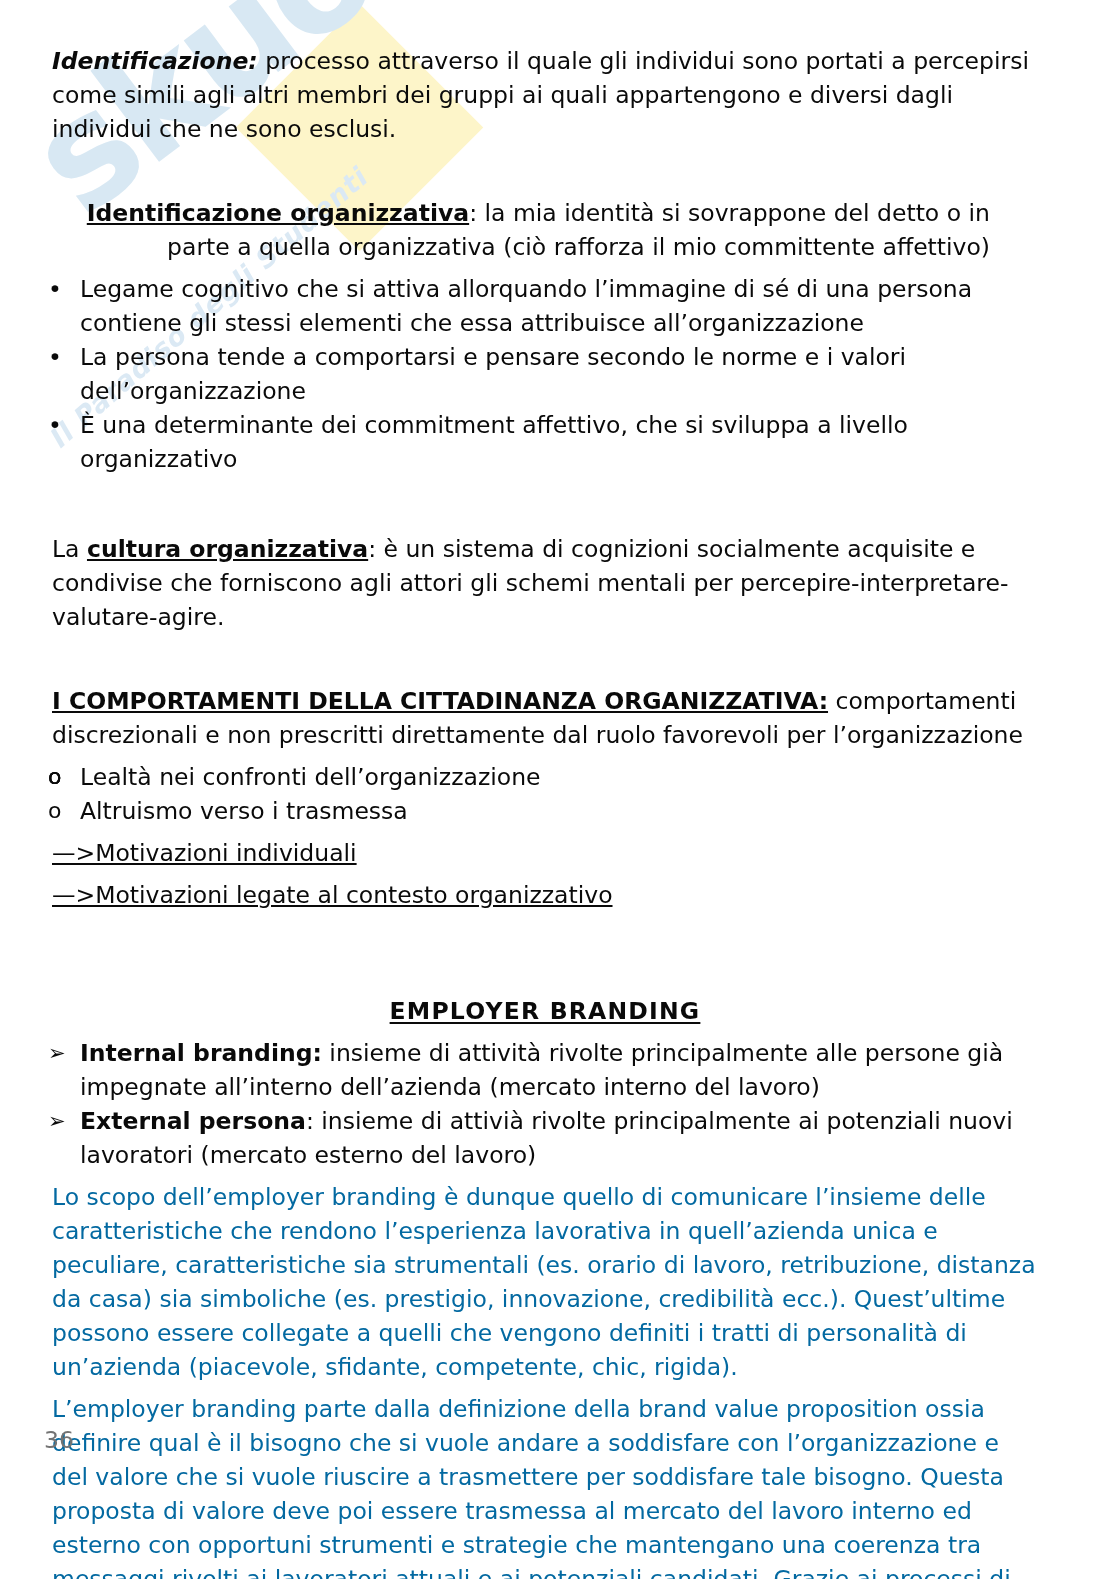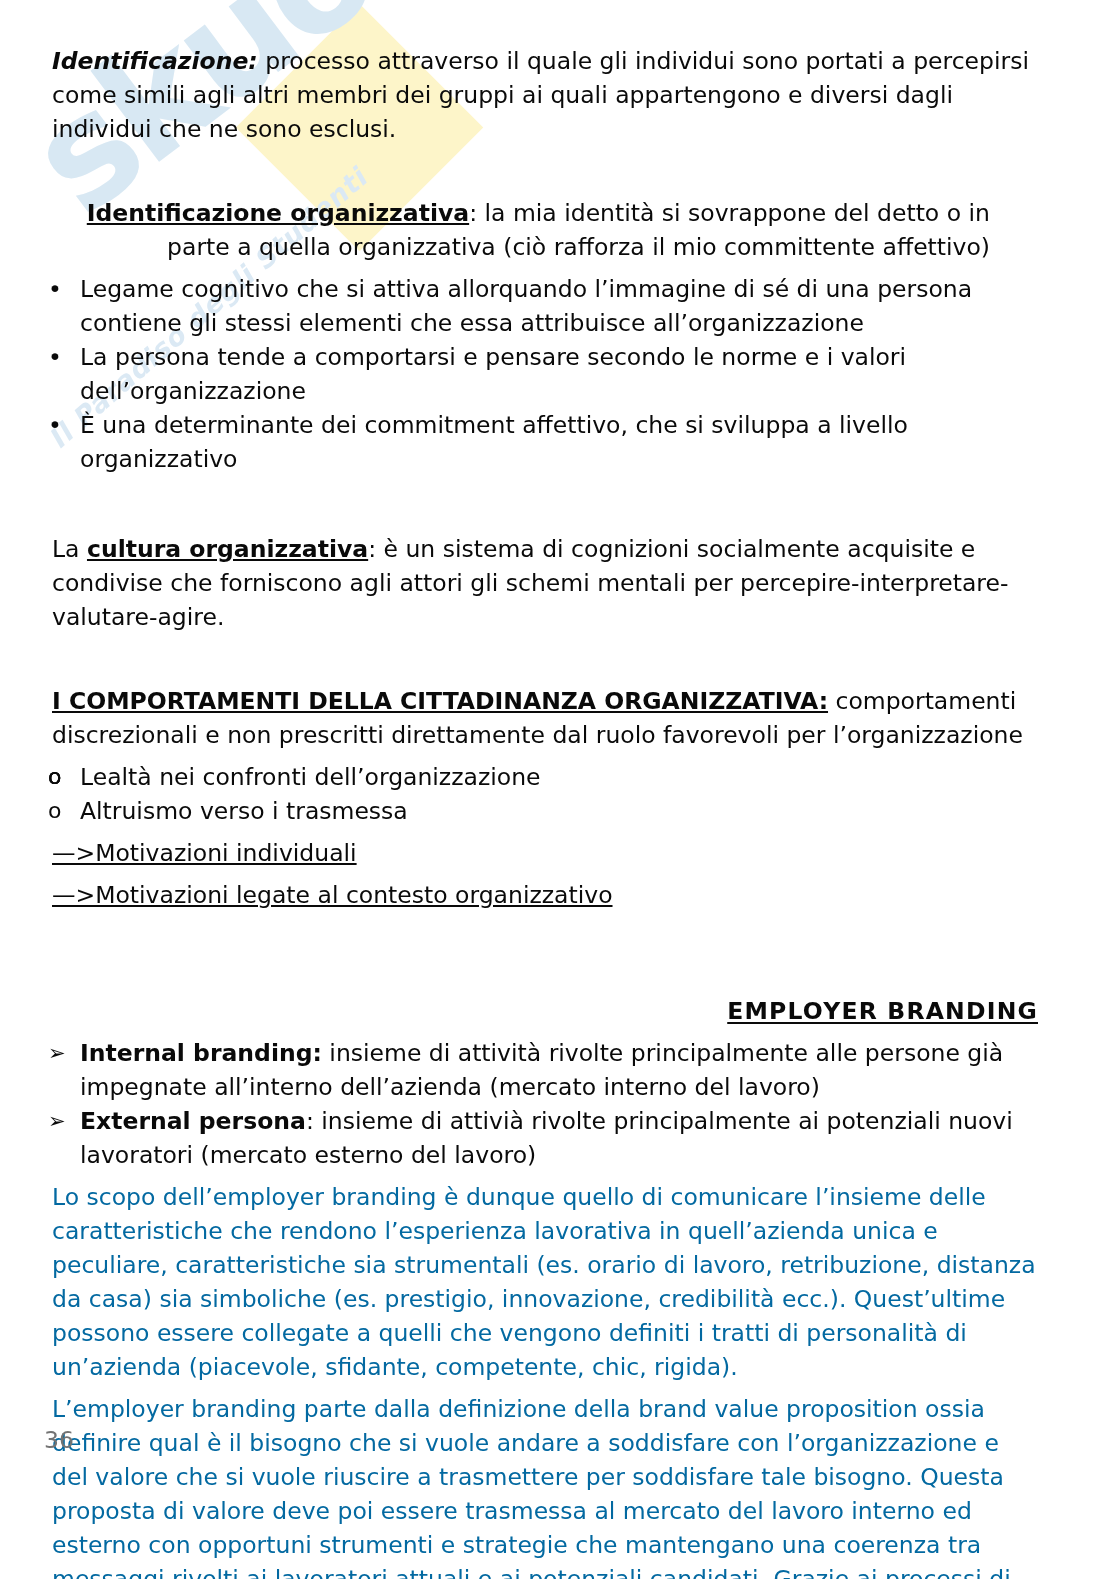--- a/index.html
+++ b/index.html
@@ -104,21 +104,21 @@
     top: 0;
     width: 28px;
     text-align: left;
   }
   .li-o .marker { font-size: 22px; }
   .li-arrow .marker { font-size: 21px; }
 
   .arrow-line { margin: 0; text-decoration: underline; }
 
   .heading-center {
-    text-align: right;
+    text-align: center;
     font-weight: 700;
     letter-spacing: 1.2px;
   }
   .heading-center span {
     text-decoration: underline;
     text-underline-offset: 3px;
   }
 
   .blue { color: #0369a1; }
 

